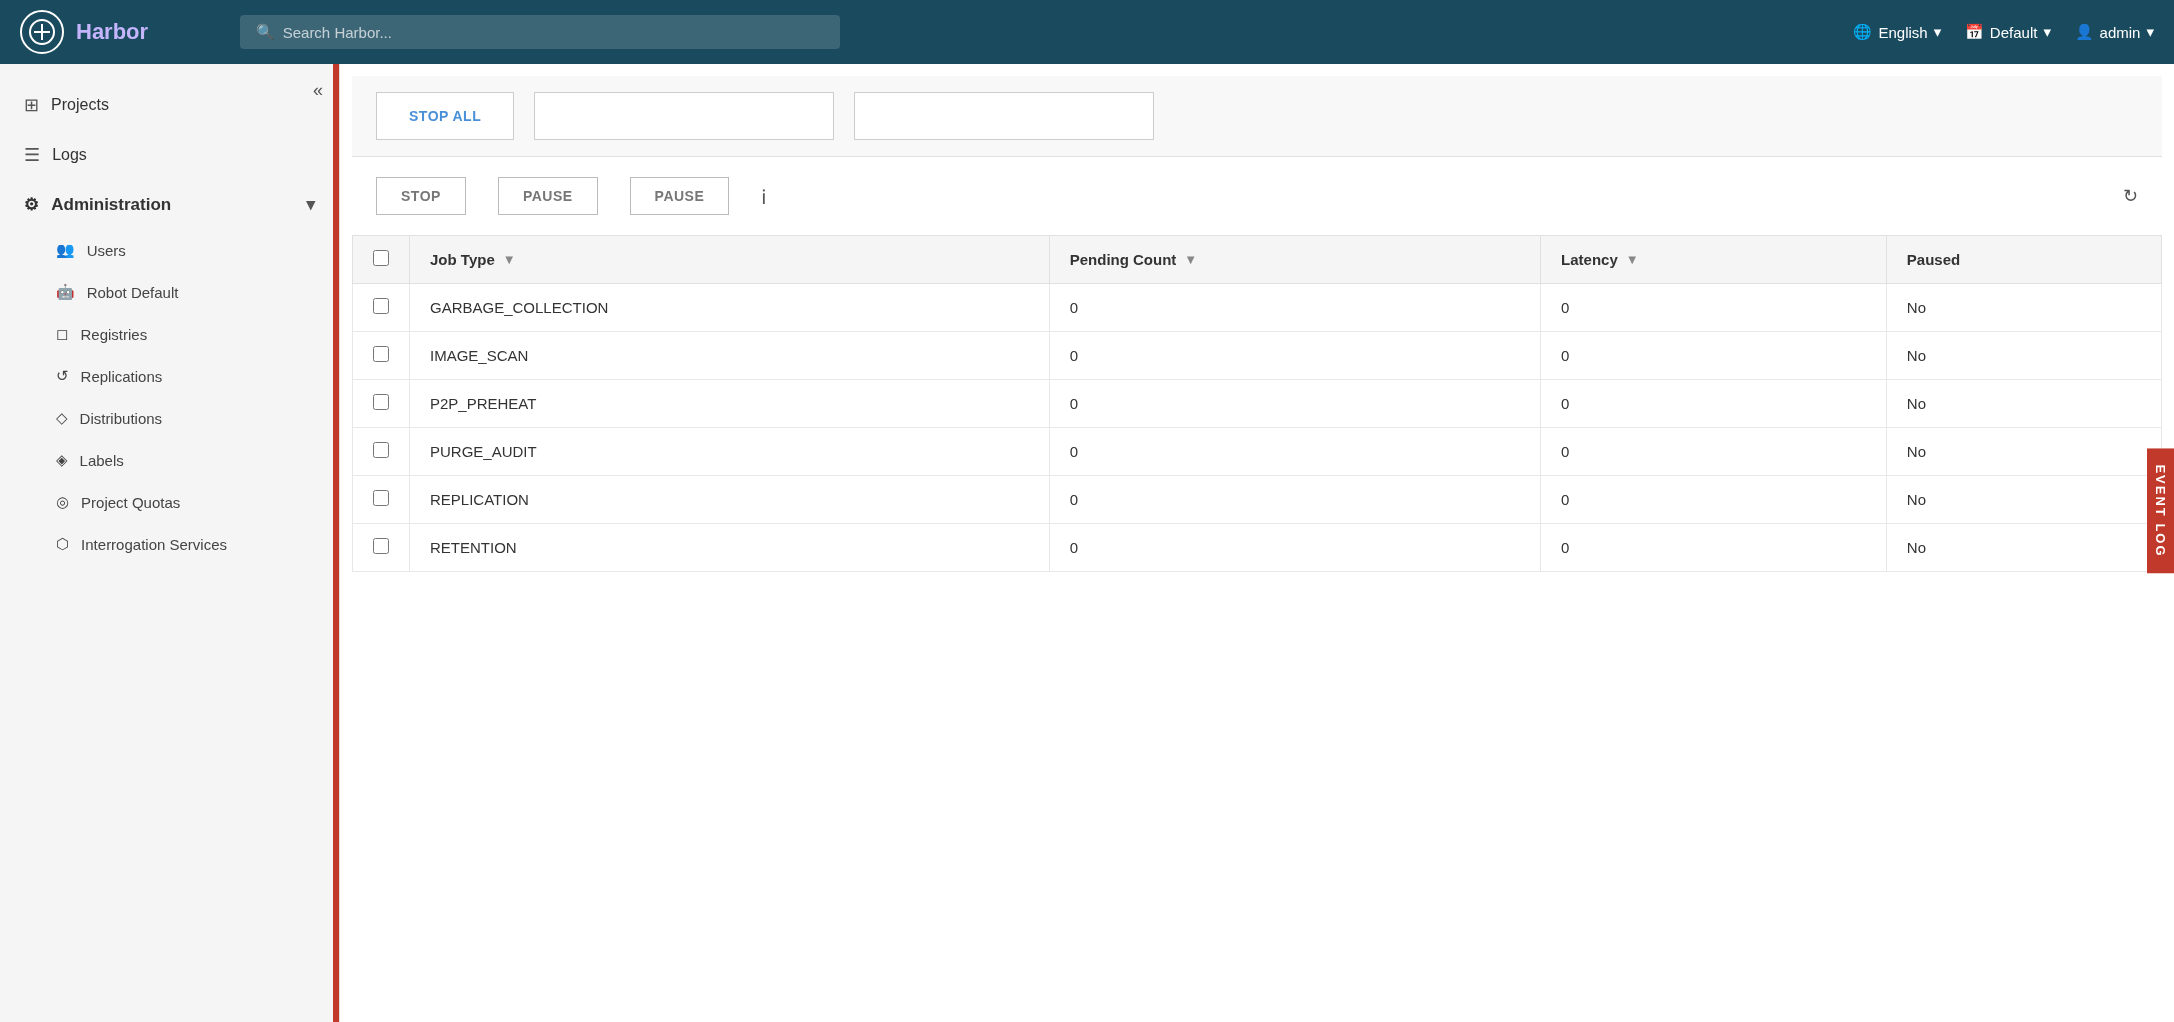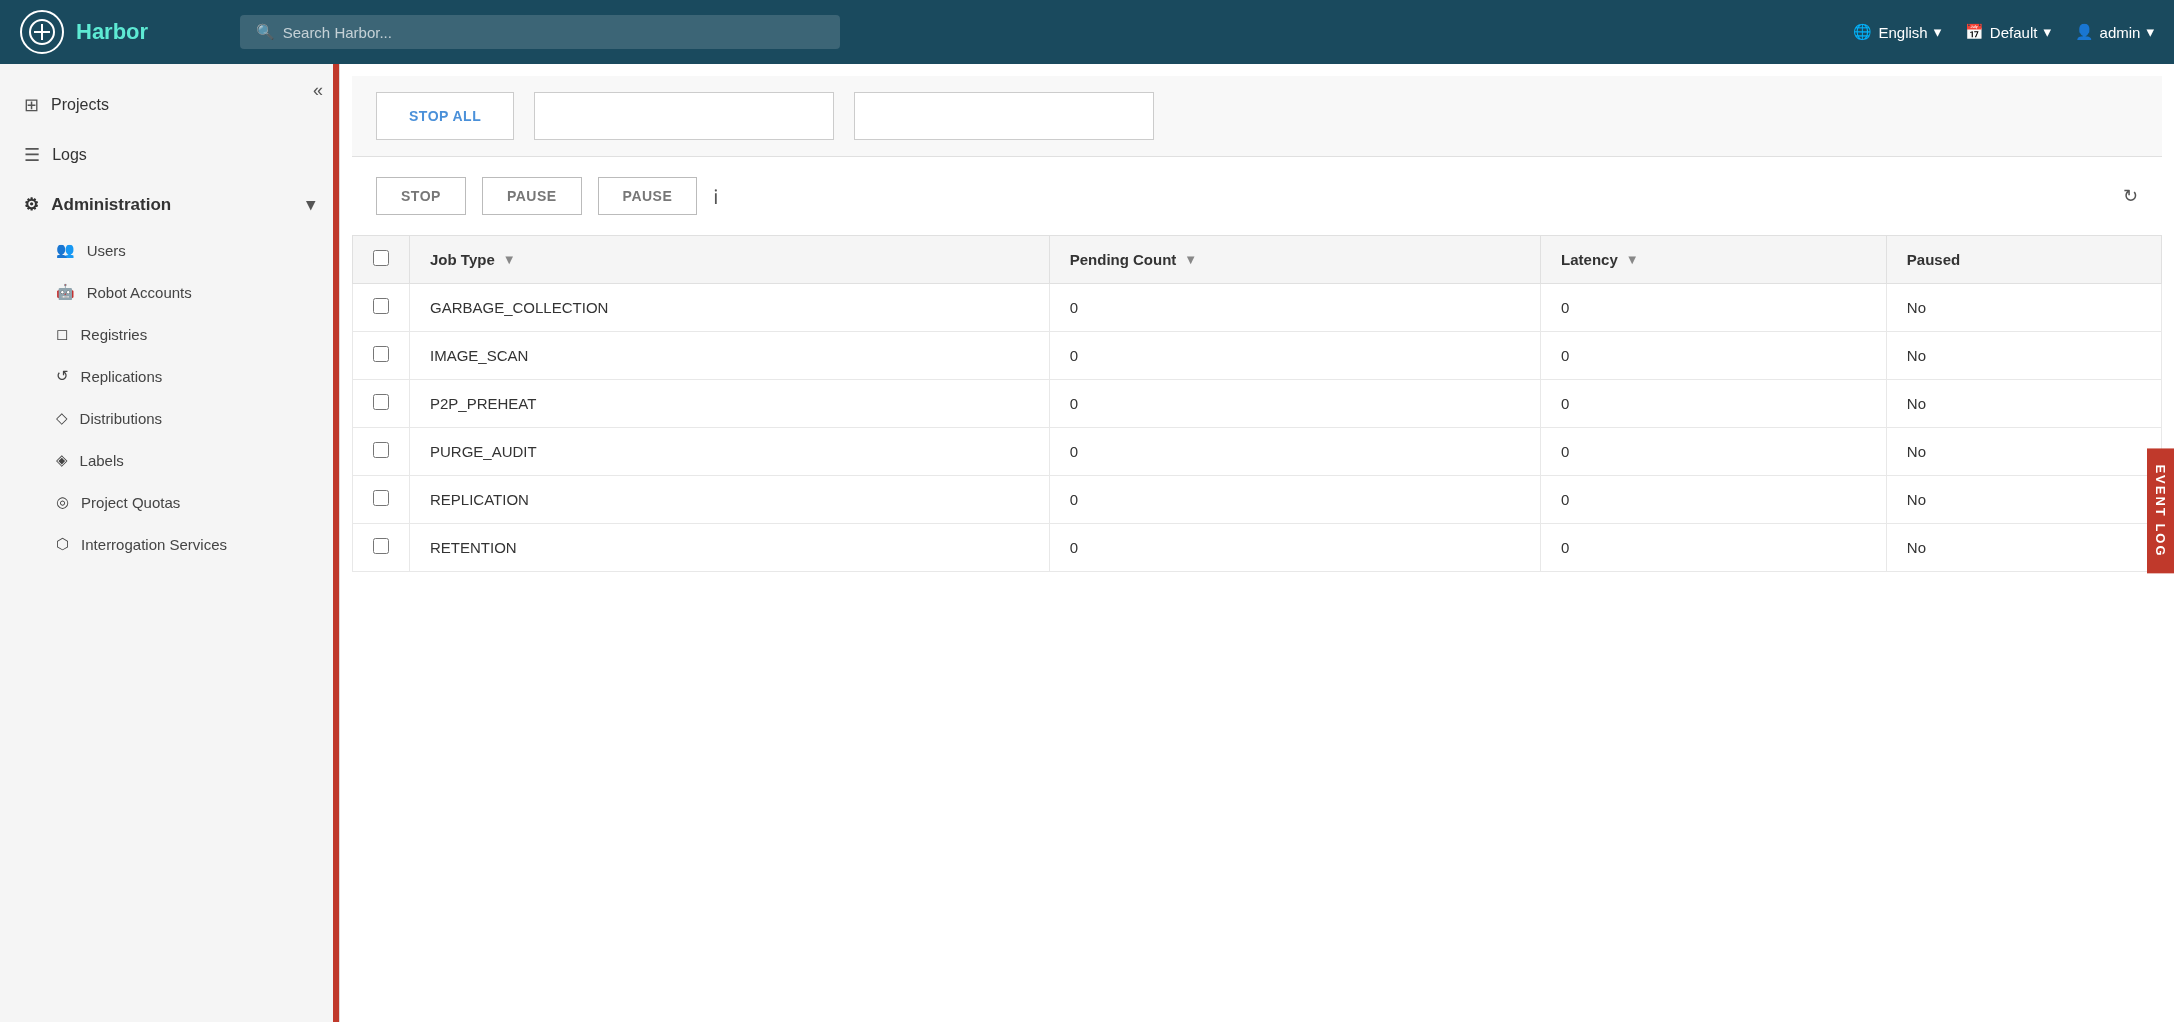--- a/index.html
+++ b/index.html
@@ -14,21 +14,21 @@
       padding: 0 20px;
       gap: 20px;
       position: fixed;
       top: 0; left: 0; right: 0;
       z-index: 100;
     }
     .logo-area {
       display: flex;
       align-items: center;
       gap: 12px;
-      color: #5eead4;
+      color: #c4b5fd;
       font-size: 22px;
       font-weight: bold;
       min-width: 200px;
     }
     .logo-icon {
       width: 44px;
       height: 44px;
       border: 2px solid white;
       border-radius: 50%;
       display: flex;
@@ -182,21 +182,21 @@
     .tab.active {
       color: #1a4a5e;
       font-weight: bold;
       border-bottom: 3px solid #1a4a5e;
     }
 
     
     .table-actions {
       display: flex;
       align-items: center;
-      gap: 16px;
+      gap: 32px;
       padding: 20px 24px;
     }
     .action-btn {
       border: 1px solid #bbb;
       background: white;
       padding: 10px 24px;
       font-size: 14px;
       font-weight: bold;
       color: #777;
       letter-spacing: 0.5px;
@@ -322,21 +322,21 @@
       <span class="chevron">▾</span>
     </div>
 
     <div class="sidebar-sub-item">
       <span class="icon">👥</span>
       <span>Users</span>
     </div>
 
     <div class="sidebar-sub-item">
       <span class="icon">🤖</span>
-      <span>Robot Accounts</span>
+      <span>Robot Default</span>
     </div>
 
     <div class="sidebar-sub-item">
       <span class="icon">◻</span>
       <span>Registries</span>
     </div>
 
     <div class="sidebar-sub-item">
       <span class="icon">↺</span>
       <span>Replications</span>

